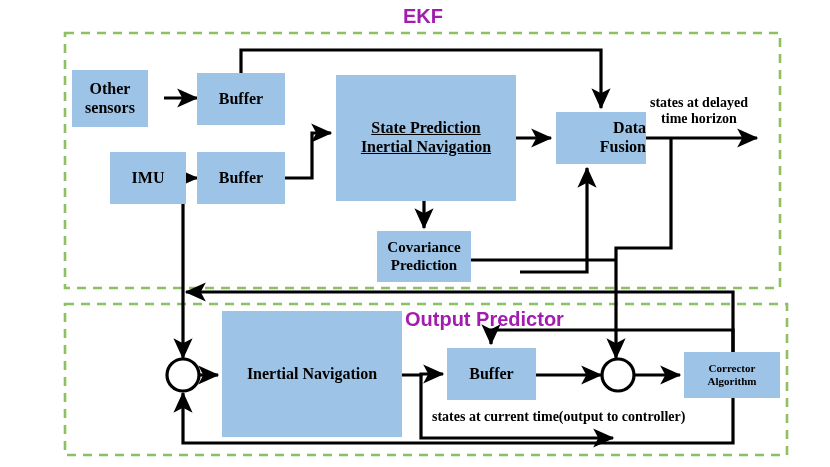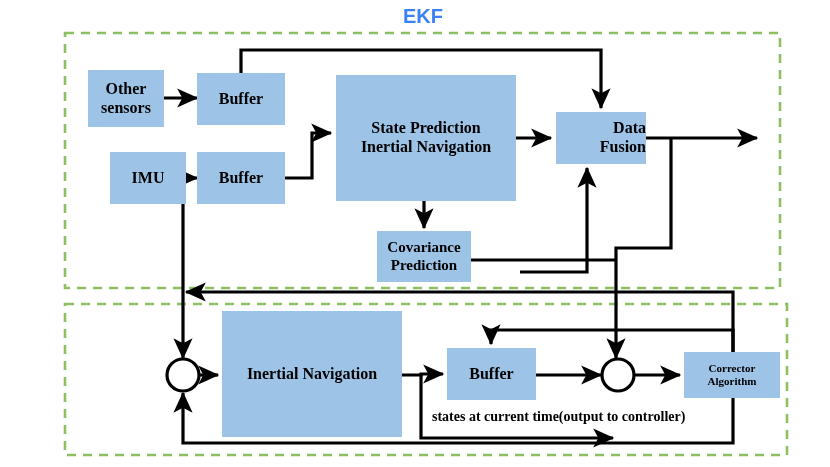--- a/index.html
+++ b/index.html
@@ -43,21 +43,21 @@
     font-weight: bold;
     color: #000000;
     text-align: center;
     line-height: 1.15;
     white-space: nowrap;
   }
   .group-title {
     position: absolute;
     font-family: "Liberation Sans", sans-serif;
     font-weight: bold;
-    color: #3b82f6;
+    color: #a21caf;
     white-space: nowrap;
   }
 </style>
 </head>
 <body>
 
 <div id="canvas">
 
   <svg class="layer" viewBox="0 0 830 467">
     <defs>
@@ -110,39 +110,42 @@
       <path d="M733,398 L733,443 L183,443 L183,393" marker-end="url(#arrowhead)"></path>
 
       <circle cx="183" cy="375" r="16" fill="#ffffff" stroke="#000000" stroke-width="3.2"></circle>
       <circle cx="618" cy="375" r="16" fill="#ffffff" stroke="#000000" stroke-width="3.2"></circle>
     </g>
   </svg>
 
   <div class="group-title" style="left:403px; top:5px; font-size:20px;">
     <span>EKF</span>
   </div>
+  <div class="group-title" style="left:405px; top:308px; font-size:20px;">
+    <span>Output Predictor</span>
+  </div>
 
-  <div class="node-box" style="left:88px; top:70px; width:76px; height:57px; font-size:16px;">
+  <div class="node-box" style="left:72px; top:70px; width:76px; height:57px; font-size:16px;">
     <span class="node-line">Other</span>
     <span class="node-line">sensors</span>
   </div>
 
   <div class="node-box" style="left:197px; top:73px; width:88px; height:52px; font-size:16px;">
     <span class="node-line">Buffer</span>
   </div>
 
   <div class="node-box" style="left:88px; top:152px; width:76px; height:52px; font-size:16px;margin-left:22px;">
     <span class="node-line">IMU</span>
   </div>
 
   <div class="node-box" style="left:197px; top:152px; width:88px; height:52px; font-size:16px;">
     <span class="node-line">Buffer</span>
   </div>
 
-  <div class="node-box" style="left:336px; top:75px; width:180px; height:126px; font-size:16px;">
+  <div class="node-box" style="left:336px; top:75px; width:180px; height:126px; font-size:16px;text-decoration:underline;">
     <span class="node-line">State Prediction</span>
     <span class="node-line">Inertial Navigation</span>
   </div>
 
   <div class="node-box" style="left:556px; top:112px; width:90px; height:52px; font-size:16px;align-items:flex-end;">
     <span class="node-line">Data</span>
     <span class="node-line">Fusion</span>
   </div>
 
   <div class="node-box" style="left:377px; top:231px; width:94px; height:51px; font-size:15px;">
@@ -156,18 +159,22 @@
 
   <div class="node-box" style="left:447px; top:348px; width:89px; height:52px; font-size:16px;">
     <span class="node-line">Buffer</span>
   </div>
 
   <div class="node-box" style="left:684px; top:352px; width:96px; height:46px; font-size:11px;">
     <span class="node-line">Corrector</span>
     <span class="node-line">Algorithm</span>
   </div>
 
+  <div class="edge-label" style="left:650px; top:95px; font-size:14px; text-align:center;">
+    <span class="node-line">states at delayed</span>
+    <span class="node-line">time horizon</span>
+  </div>
 
   <div class="edge-label" style="left:432px; top:409px; font-size:14px;">
     <span class="node-line">states at current time(output to controller)</span>
   </div>
 
 </div>
 
 </body></html>

